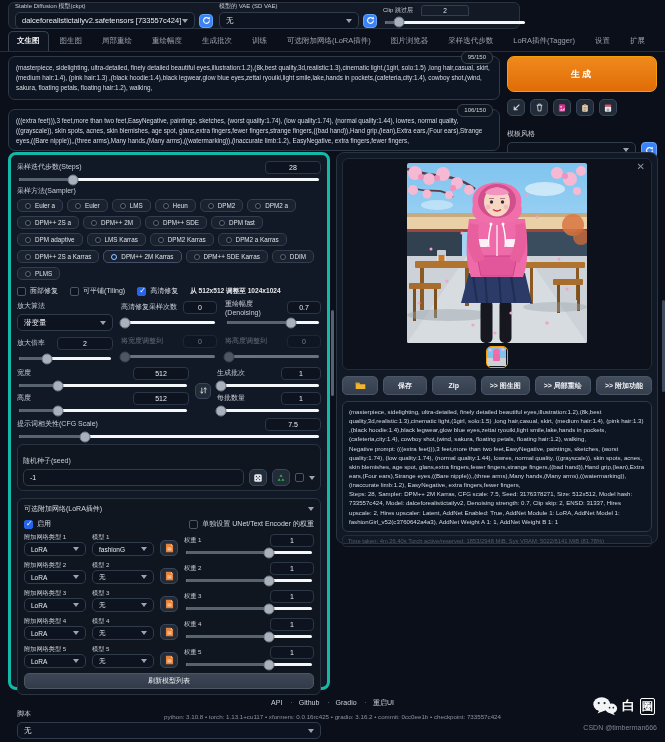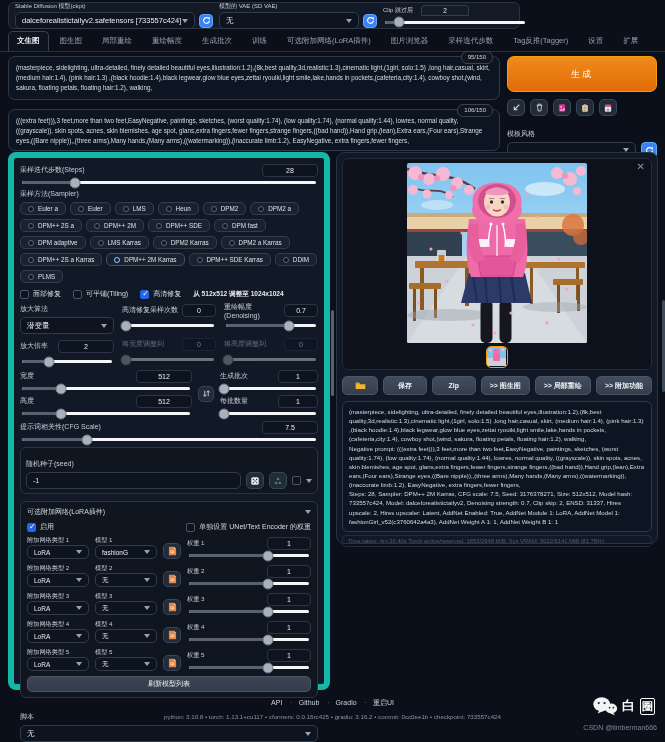--- a/index.html
+++ b/index.html
@@ -39,30 +39,30 @@
   .tab.active{color:#f3f4f6;background:#0e141f;border-color:#39434f;border-radius:5px 5px 0 0;font-weight:bold;}
 
   
   .prompt-wrap{position:absolute;left:8px;top:56px;width:492px;}
   .ta{position:relative;background:#0d1522;border:1px solid #2e3949;border-radius:7px;padding:6px 7px;font-size:6.3px;line-height:1.55;color:#d9dee6;}
   .ta .counter{position:absolute;top:-6px;right:6px;background:#10161f;border:1px solid #39434f;border-radius:6px;font-size:6px;padding:1px 6px;color:#cfd5de;}
   #prompt-box{height:44px;}
   #negative-box{height:42px;margin-top:9px;}
 
   .gen-col{position:absolute;left:507px;top:56px;width:150px;}
-  .generate-btn{width:150px;height:36px;background:linear-gradient(#f08a1d,#e06c07);border:1px solid #f59e0b;border-radius:7px;color:#fff;font-size:9px;font-weight:normal;display:flex;align-items:center;justify-content:center;letter-spacing:2px;text-align:right;}
+  .generate-btn{width:150px;height:36px;background:linear-gradient(#f08a1d,#e06c07);border:1px solid #f59e0b;border-radius:7px;color:#fff;font-size:9px;font-weight:bold;display:flex;align-items:center;justify-content:center;letter-spacing:2px;text-align:right;}
   .tools{display:flex;gap:5px;margin-top:7px;}
   .tools .iconbtn{width:18px;height:17px;font-size:8px;}
   .stylerow{display:flex;align-items:flex-end;gap:5px;margin-top:6px;}
   .stylegroup{flex:1;}
   .stylegroup .dd{margin-top:2px;height:16px;}
   .stylerow .bluebtn{width:16px;height:16px;}
 
   
-  .left-col{position:absolute;left:8px;top:152px;width:322px;height:538px;padding:6px;background:#121926;border:6px solid #14b8a6;border-radius:8px;}
+  .left-col{position:absolute;left:8px;top:152px;width:322px;height:538px;padding:6px;background:#121926;border:3px solid #14b8a6;border-radius:8px;}
   .right-col{position:absolute;left:336px;top:152px;width:322px;height:392px;padding:5px;background:#121926;border:1px solid #2a3340;border-radius:8px;}
 
   .row-lv{display:flex;align-items:center;justify-content:space-between;height:12px;}
   .chips{display:flex;flex-wrap:wrap;gap:4px;margin:3px 0 6px;}
   .chip{display:flex;align-items:center;gap:4px;background:#1a2230;border:1px solid #323d4e;border-radius:5px;height:13px;padding:0 7px;font-size:6.3px;color:#dde1e8;white-space:nowrap;}
   .chip .dot{width:6px;height:6px;border-radius:50%;border:1px solid #5a6578;background:#10161f;flex:none;}
   .chip.on{border-color:#44506a;}
   .chip.on .dot{background:#2563eb;border-color:#93c5fd;box-shadow:inset 0 0 0 1.5px #0d1420;}
 
   .checkline{display:flex;align-items:center;gap:12px;margin:4px 0 5px;}
@@ -166,21 +166,21 @@
   <div class="tabs">
     <div class="tab active">文生图</div>
     <div class="tab">图生图</div>
     <div class="tab">局部重绘</div>
     <div class="tab">重绘幅度</div>
     <div class="tab">生成批次</div>
     <div class="tab">训练</div>
     <div class="tab">可选附加网络(LoRA插件)</div>
     <div class="tab">图片浏览器</div>
     <div class="tab">采样迭代步数</div>
-    <div class="tab">Tag反推(Tagger)</div>
+    <div class="tab">LoRA插件(Tagger)</div>
     <div class="tab">设置</div>
     <div class="tab">扩展</div>
   </div>
 
   <div class="prompt-wrap">
     <div class="ta" id="prompt-box">
       <div class="counter">95/150</div>
       <span>(masterpiece, sidelighting, ultra-detailed, finely detailed beautiful eyes,illustration:1.2),(8k,best quality,3d,realistic:1.3),cinematic light,(1girl, solo:1.5) ,long hair,casual, skirt, (medium hair:1.4), (pink hair:1.3) ,(black hoodie:1.4),black legwear,glow blue eyes,zettai ryouiki,light smile,lake,hands in pockets,(cafeteria,city:1.4), cowboy shot,(wind, sakura, floating petals, floating hair:1.2), walking,</span>
     </div>
     <div class="ta" id="negative-box">

